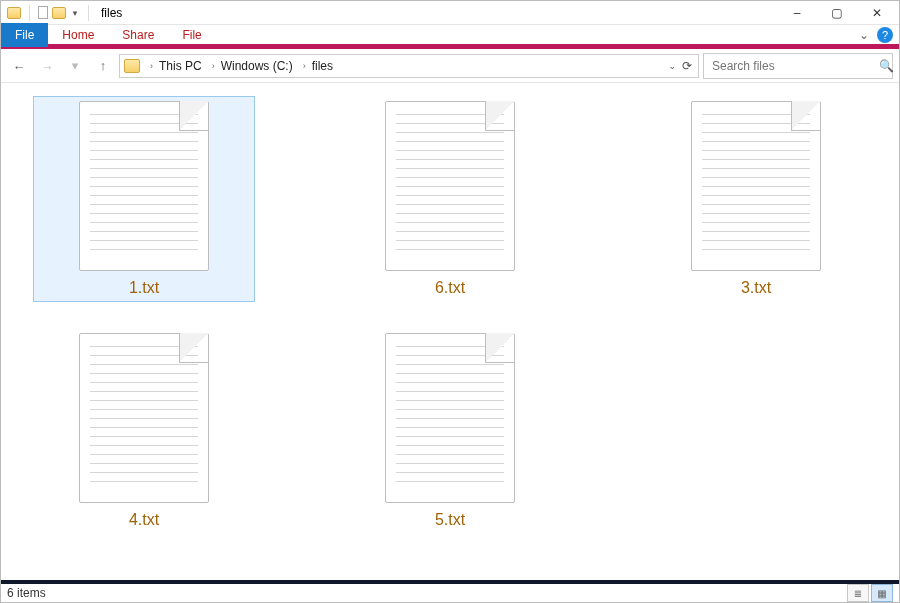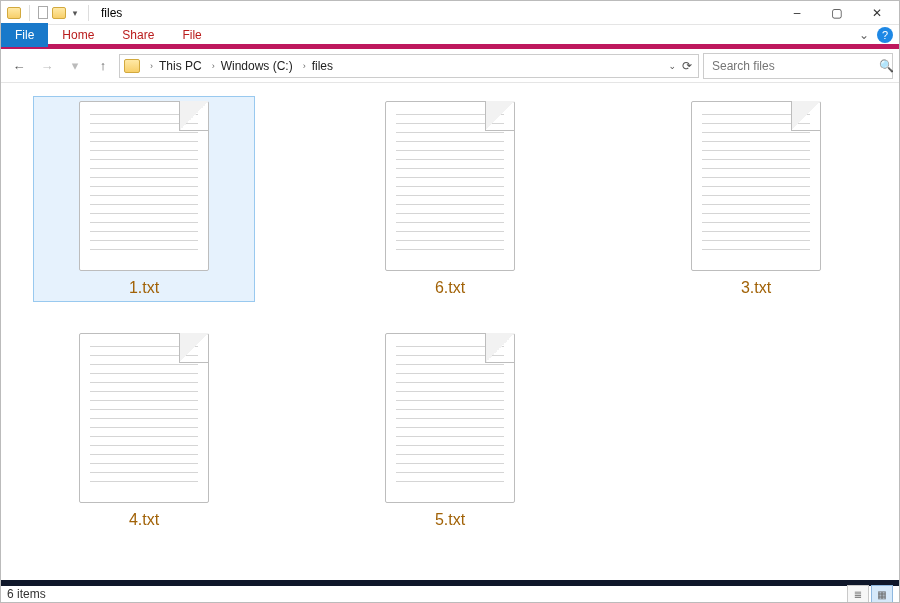--- a/index.html
+++ b/index.html
@@ -183,21 +183,21 @@
   .file-label {
     margin-top: 8px;
     font-size: 16px;
     color: #a16207;
     text-align: left;
   }
 
   
   .statusbar {
     height: 22px;
-    border-top: 6px solid #0f172a;
+    border-top: 4px solid #0f172a;
     display: flex; align-items: center;
     padding: 0 6px;
     font-size: 12px; color: #333;
     background: #fff;
   }
   .statusbar .spacer { flex: 1; }
   .statusbar .view-btn {
     width: 22px; height: 18px;
     border: 1px solid #c9c9c9;
     margin-left: 2px;

